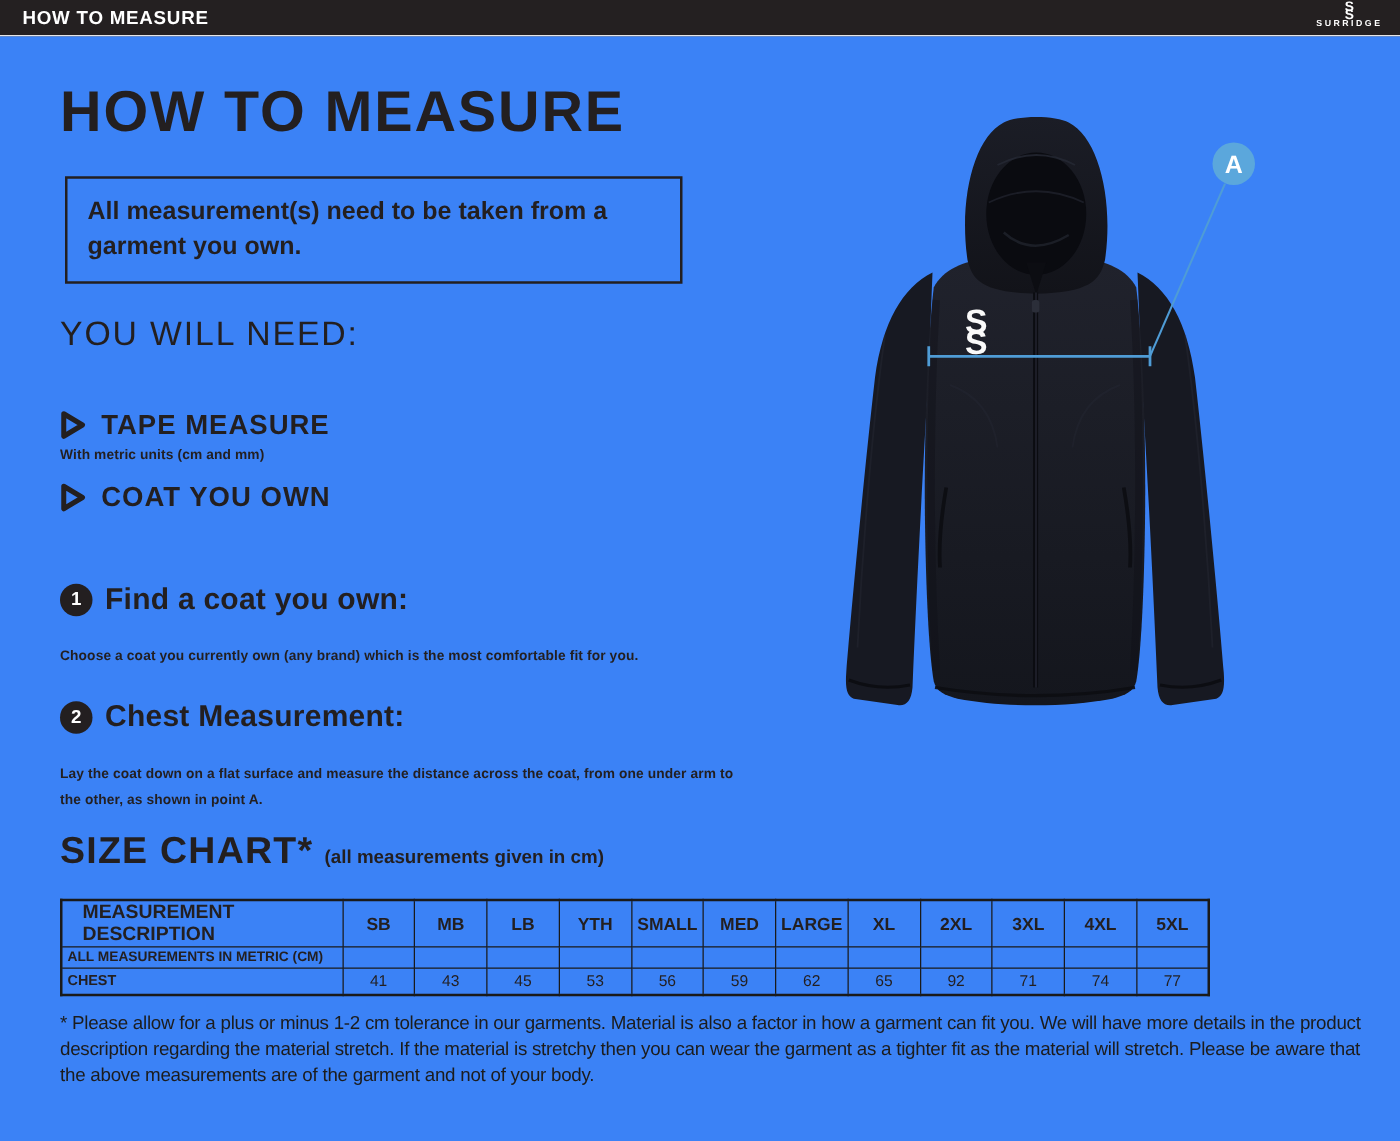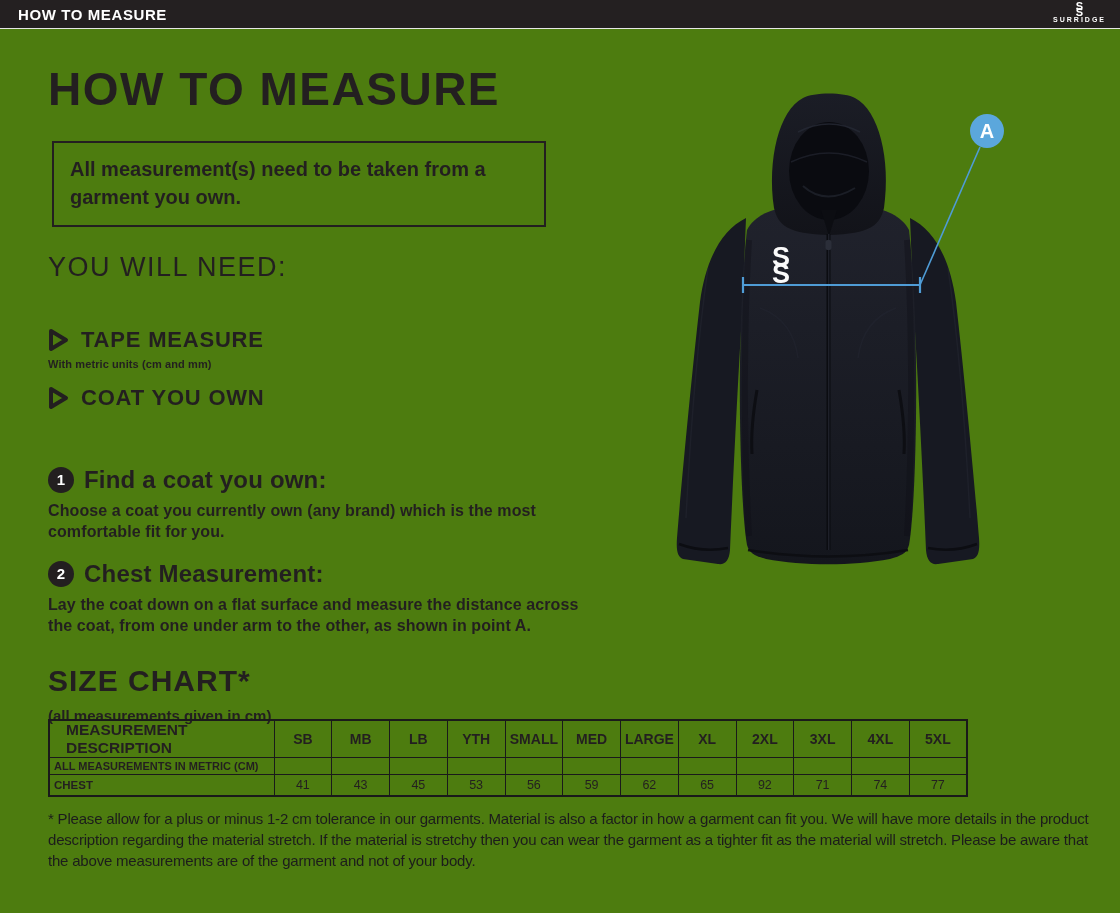--- a/index.html
+++ b/index.html
@@ -1,16 +1,16 @@
 <!DOCTYPE html>
 <html><head>
 <meta charset="utf-8">
 <style>
   html,body{margin:0;padding:0;background:#ffffff;}
-  .screen{position:relative;width:1120px;height:913px;background:#4d7c0f;overflow:hidden;
+  .screen{position:relative;width:1120px;height:913px;background:#3b82f6;overflow:hidden;
           font-family:"Liberation Sans",sans-serif;color:#231f20;}
   
   .topbar{position:absolute;left:0;top:0;width:1120px;height:29px;background:#242021;
           display:flex;align-items:center;border-bottom:1px solid #e6e6e6;box-sizing:border-box;}
   .topbar-title{color:#ffffff;font-size:15px;font-weight:700;letter-spacing:.6px;margin-left:18px;}
   .brand{position:absolute;right:14px;top:1px;display:flex;flex-direction:column;align-items:center;line-height:1;}
   .brand .s-mark{color:#ffffff;font-weight:700;font-size:11px;letter-spacing:0;height:13px;}
   .brand .s-mark span{display:block;height:6px;}
   .brand-name{color:#ffffff;font-size:7px;font-weight:700;letter-spacing:2px;margin-top:2px;}
   
@@ -24,22 +24,22 @@
   .need-head{display:flex;align-items:center;gap:12px;}
   .need-title{font-size:22px;font-weight:700;letter-spacing:.8px;}
   .need-desc{font-size:11px;font-weight:700;margin-top:5px;letter-spacing:.1px;}
   .tri{flex:0 0 auto;}
   .step{position:absolute;left:48px;}
   .step.one{top:466px;} .step.two{top:560px;}
   .step-head{display:flex;align-items:center;gap:10px;}
   .step-num{width:26px;height:26px;border-radius:50%;background:#231f20;color:#fff;
             font-size:15px;font-weight:700;line-height:26px;text-align:center;}
   .step-title{font-size:24px;font-weight:700;letter-spacing:.2px;}
-  .step-body{margin-top:7px;font-size:16px;font-weight:700;line-height:20.5px;width:548px;letter-spacing:.1px;}
-  .sc-head{position:absolute;left:48px;top:664px;display:flex;align-items:baseline;gap:9px;flex-direction:column;}
+  .step-body{margin-top:21px;font-size:11px;font-weight:700;line-height:20.5px;width:548px;letter-spacing:.1px;}
+  .sc-head{position:absolute;left:48px;top:664px;display:flex;align-items:baseline;gap:9px;}
   .sc-title{font-size:30px;font-weight:700;letter-spacing:1px;}
   .sc-sub{font-size:15px;font-weight:700;}
   
   .size-table{position:absolute;left:48px;top:719px;width:920px;border-collapse:collapse;
               border:2px solid #1a1a1a;table-layout:fixed;}
   .size-table th,.size-table td{border:1.5px solid #1a1a1a;padding:0;}
   .size-table col.c0{width:225px;}
   .tr-head th{height:26px;font-size:14px;font-weight:700;text-align:center;}
   .tr-head th.first{font-size:15.5px;text-align:left;padding-left:16px;}
   .tr-metric td{height:16px;font-size:11px;font-weight:700;text-align:left;}

